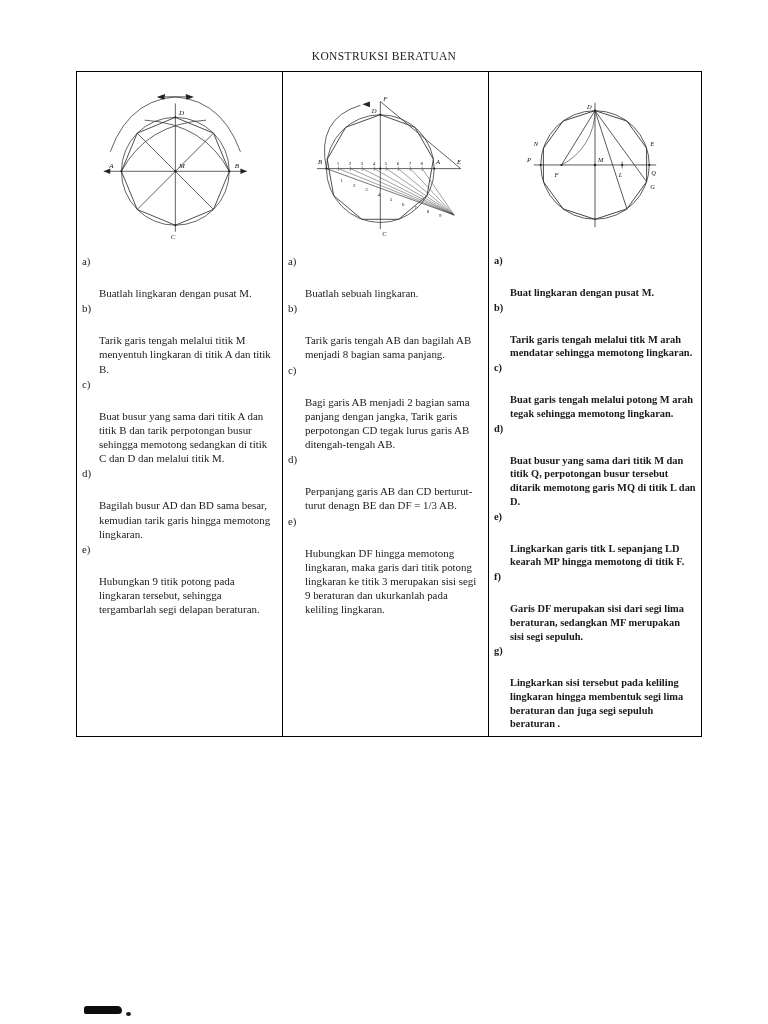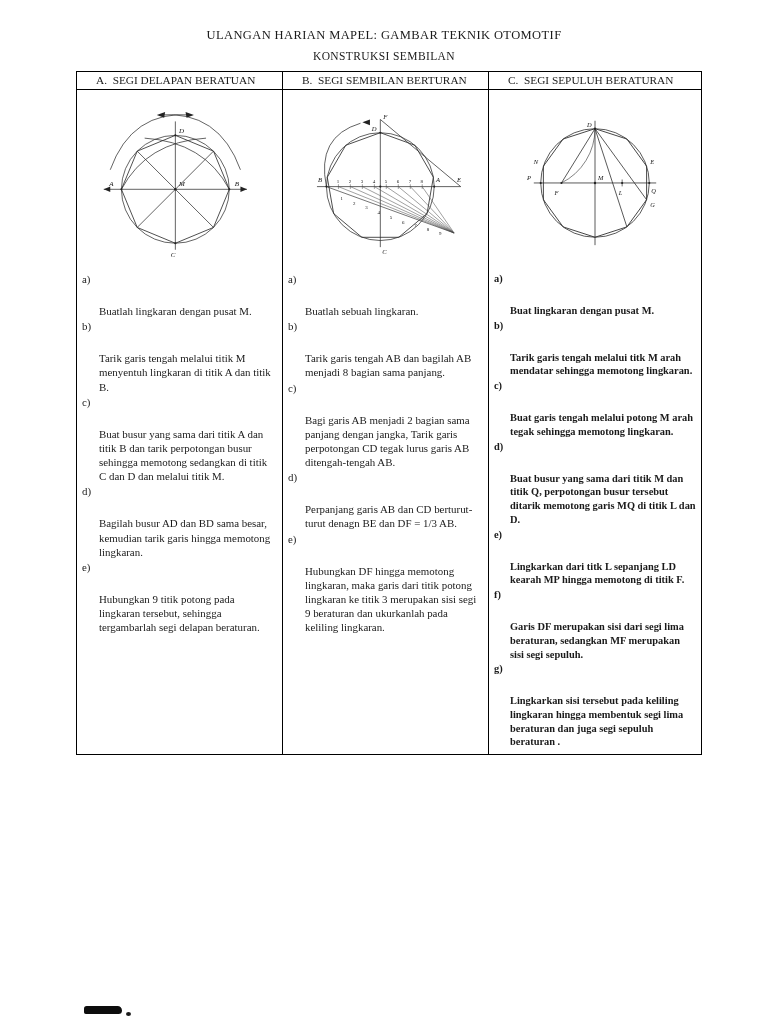--- a/index.html
+++ b/index.html
@@ -45,35 +45,29 @@
   .scan-artifact-dot{
     position:absolute;left:126px;top:1012px;width:5px;height:4px;
     background:#1a1a1a;border-radius:50%;
   }
 </style>
 </head>
 <body>
 
 <div class="page">
 
-  <div class="doc-title">ULANGAN HARIAN MAPEL: GAMBAR TEKNIK OTOMOTIF</div>
-  <div class="doc-subtitle">KONSTRUKSI SEMBILAN</div>
+  <div class="doc-subtitle">KONSTRUKSI BERATUAN</div>
 
   <table class="geo">
     <colgroup>
       <col style="width:206px">
         <col style="width:206px">
         <col style="width:213px">
     </colgroup>
     <tbody>
-        <tr>
-      <th>A.  SEGI DELAPAN BERATUAN</th>
-      <th>B.  SEGI SEMBILAN BERTURAN</th>
-      <th>C.  SEGI SEPULUH BERATURAN</th>
-    </tr>
     <tr>
 
       <td class="body-cell col-a">
         <div class="fig-box">
           <svg width="186" height="174" viewBox="0 0 200 186">
             <g stroke="#2e2e2e" fill="none" stroke-width="0.8">
               <circle cx="95" cy="103" r="58"></circle>
               <polygon points="153,103 136,62 95,45 54,62 37,103 54,144 95,161 136,144" stroke-width="0.9"></polygon>
               <line x1="18" y1="103" x2="172" y2="103"></line>
               <line x1="95" y1="30" x2="95" y2="168"></line>
@@ -265,21 +259,21 @@
           <div class="step">
                 <span class="mk">c)</span>
                 <span class="tx">Buat garis tengah melalui potong M arah tegak sehingga memotong lingkaran.</span>
               </div>
           <div class="step">
                 <span class="mk">d)</span>
                 <span class="tx">Buat busur yang sama dari titik M dan titik Q, perpotongan busur tersebut ditarik memotong garis MQ di titik L dan D.</span>
               </div>
           <div class="step">
                 <span class="mk">e)</span>
-                <span class="tx">Lingkarkan dari titk L sepanjang LD kearah MP hingga memotong di titik F.</span>
+                <span class="tx">Lingkarkan garis titk L sepanjang LD kearah MP hingga memotong di titik F.</span>
               </div>
           <div class="step">
                 <span class="mk">f)</span>
                 <span class="tx">Garis DF merupakan sisi dari segi lima beraturan, sedangkan MF merupakan sisi segi sepuluh.</span>
               </div>
           <div class="step">
                 <span class="mk">g)</span>
                 <span class="tx">Lingkarkan sisi tersebut pada keliling lingkaran hingga membentuk segi lima beraturan dan juga segi sepuluh beraturan .</span>
               </div>
         </div>

